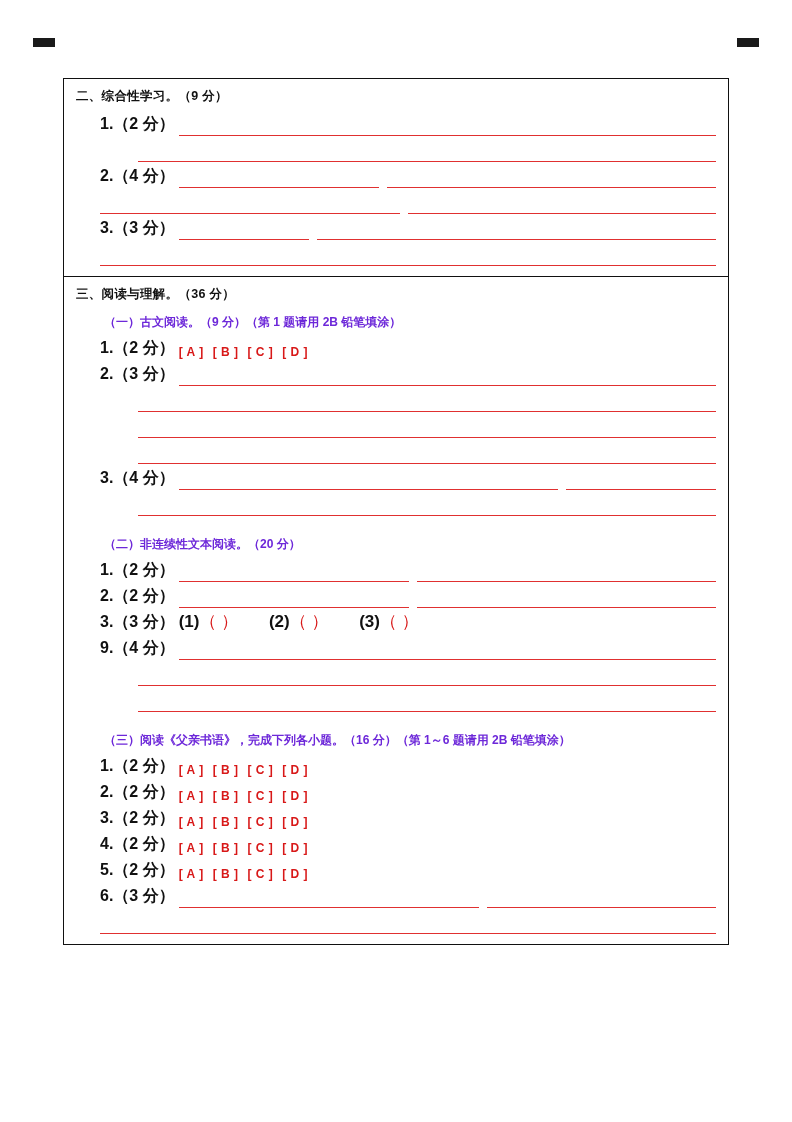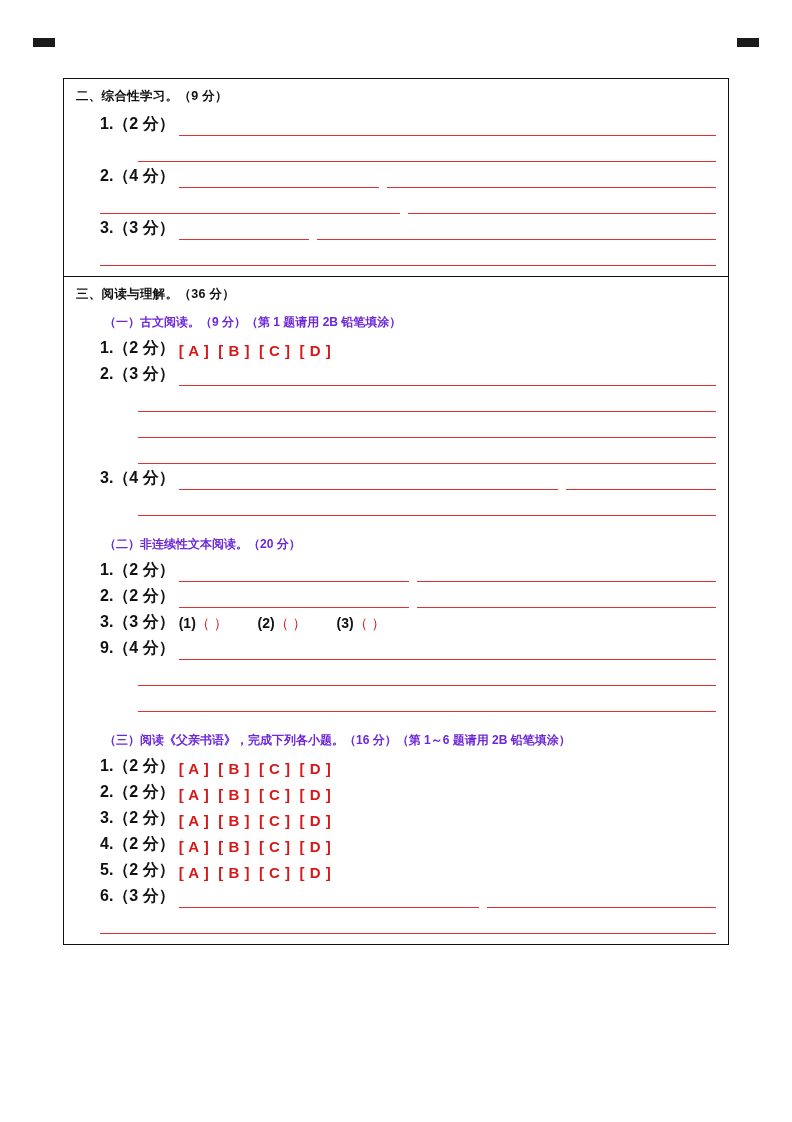--- a/index.html
+++ b/index.html
@@ -92,30 +92,30 @@
     padding: 0 12px 0 36px;
     display: flex;
     align-items: flex-end;
     gap: 8px;
     height: 26px;
   }
   .fullrow.indent {
     padding-left: 74px;
   }
   .opts {
-    font-size: 15px;
+    font-size: 12px;
     font-weight: bold;
     color: #d81818;
     letter-spacing: 0.5px;
     white-space: nowrap;
     padding-bottom: 1px;
   }
   .opts span { margin-right: 9px; }
   .brackets {
-    font-size: 14px;
+    font-size: 17px;
     color: #d81818;
     white-space: nowrap;
     padding-bottom: 1px;
   }
   .brackets .grp { margin-right: 26px; }
   .brackets .num { color: #111; font-weight: bold; }
   .spacer10 { height: 10px; }
   .spacer14 { height: 14px; }
   .pad-bottom { height: 10px; }
 </style>

